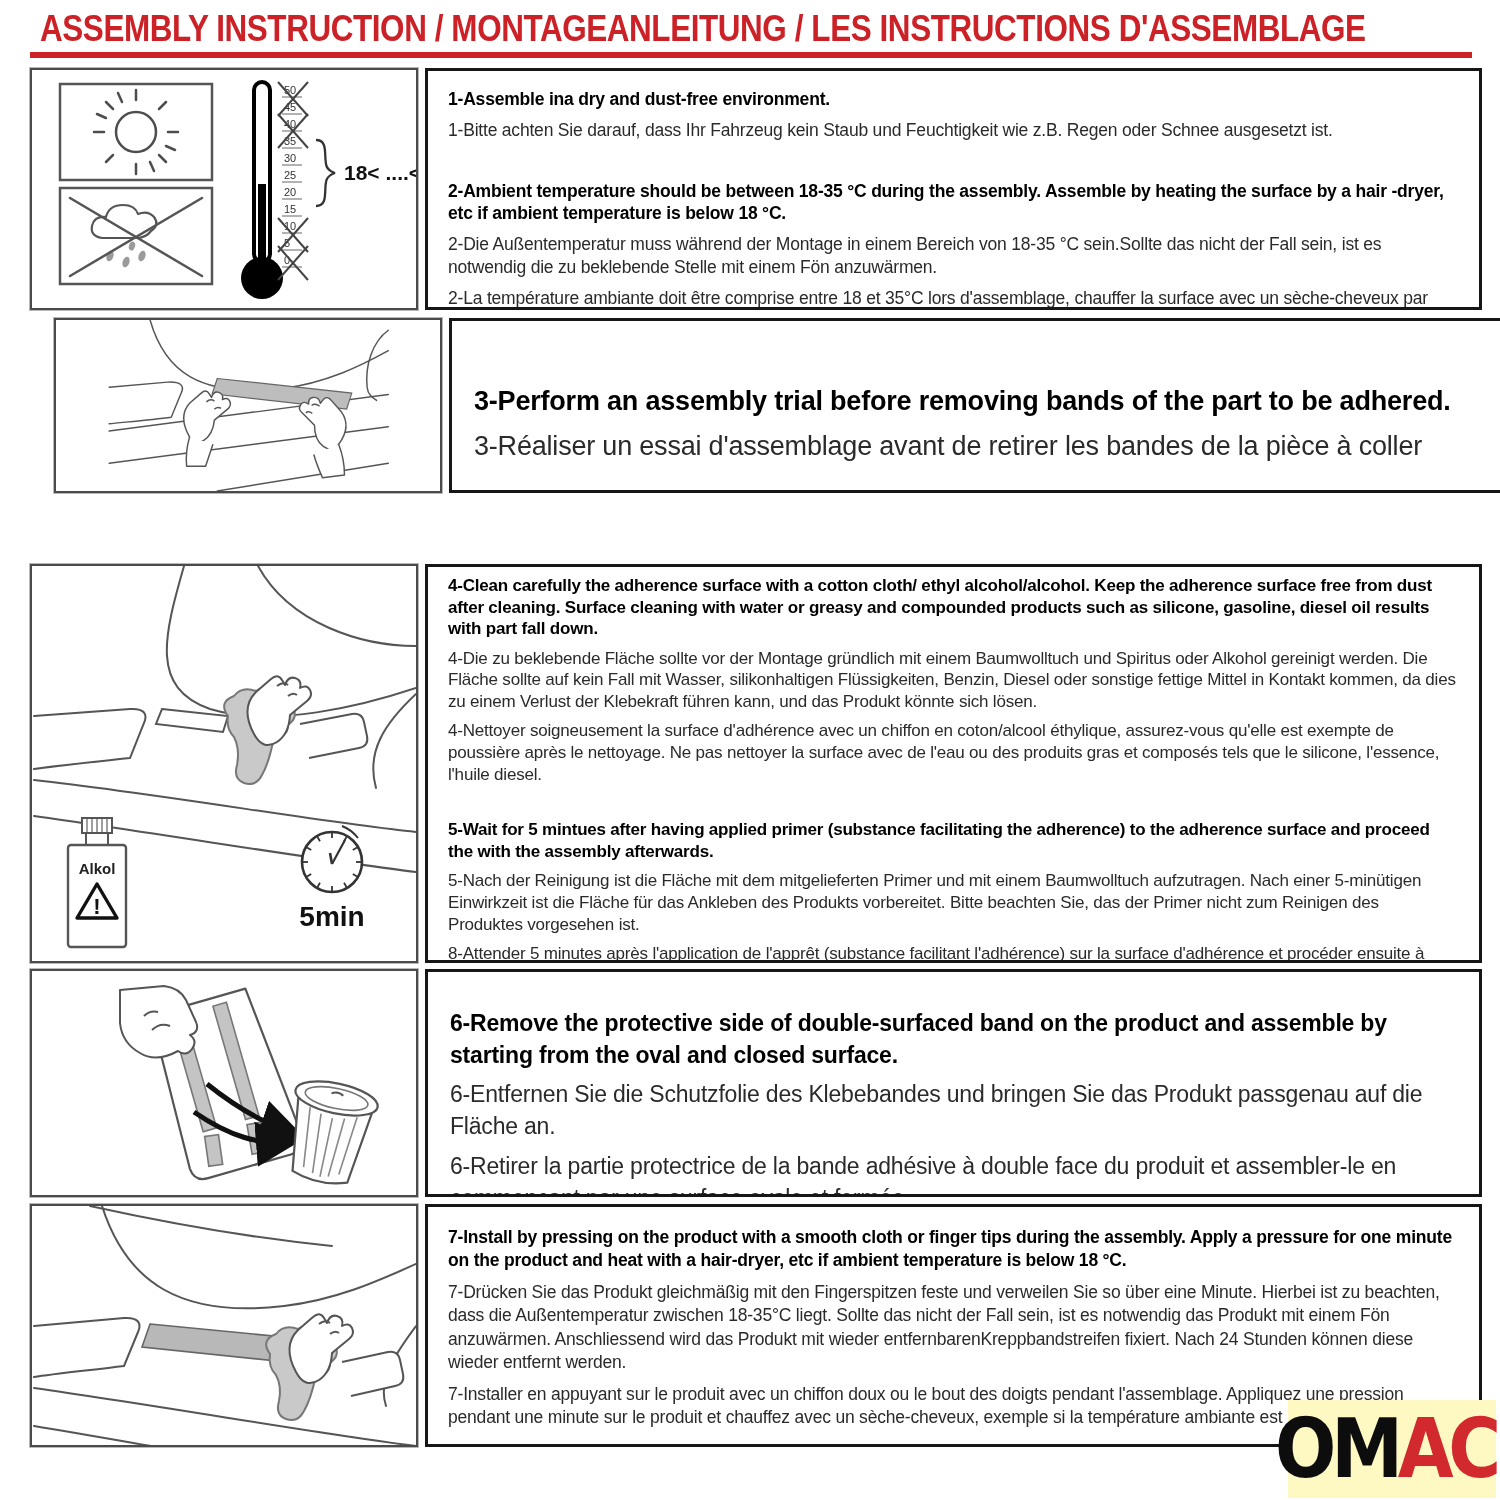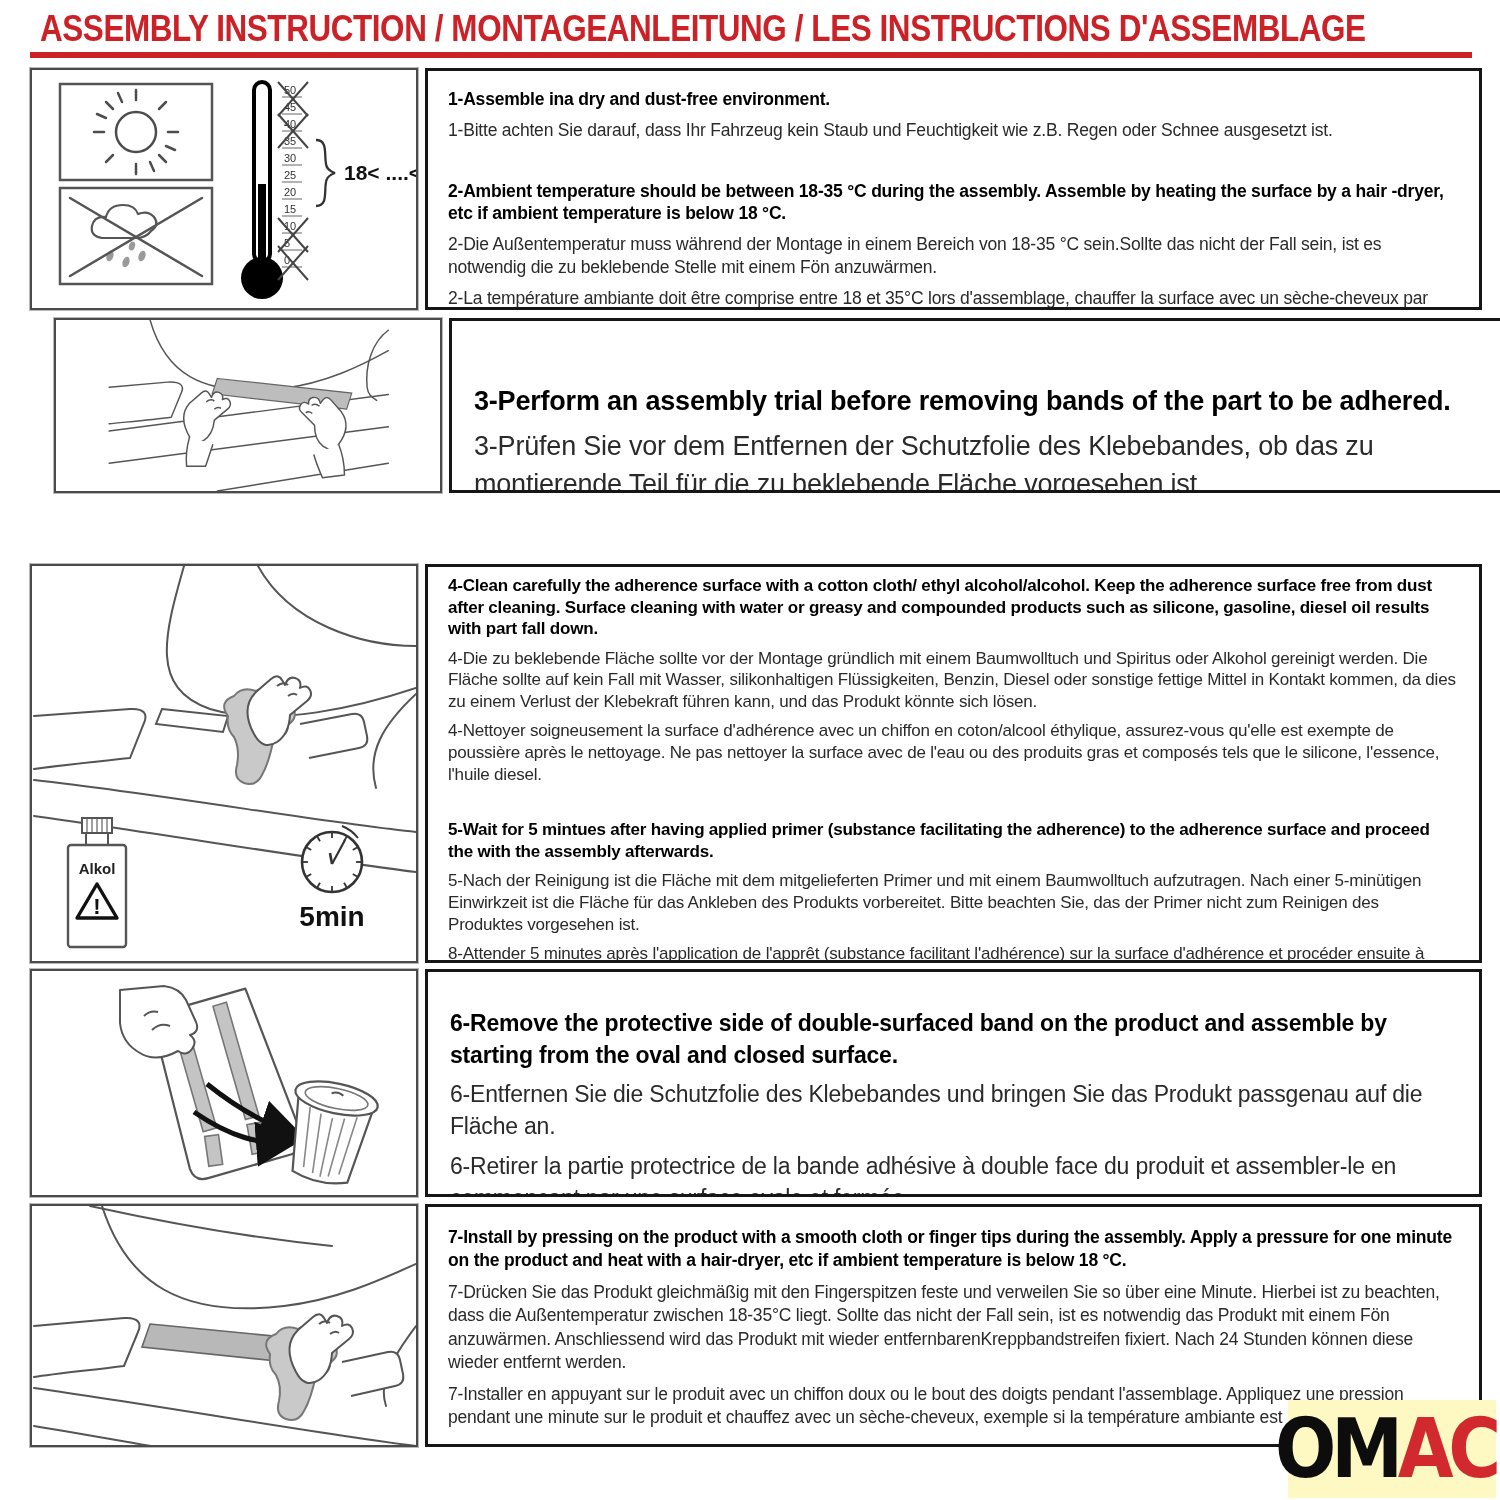--- a/index.html
+++ b/index.html
@@ -164,21 +164,20 @@
 
         <g fill="#fff" stroke="#555" stroke-width="2" stroke-linejoin="round">
           <path d="M316,170 q18,-24 4,-44 l-14,-16 q-6,-7 -11,-1 l-4,5 q-2,-9 -10,-8 q-7,1 -6,9 q-7,-5 -11,1 q-4,6 2,11 l17,17 q0,20 12,29 q13,9 21,-3 z"></path>
           <path d="M316,170 q8,20 8,42 l-30,4 q-8,-18 -12,-32" fill="#fff"></path>
           <path d="M290,118 q-6,-5 -11,-1 M280,128 q-5,-4 -9,-1" fill="none"></path>
         </g>
       </svg>
     </div>
     <div class="text">
       <p class="p b">3-Perform an assembly trial before removing bands of the part to be adhered.</p>
-      <p class="p">3-Prüfen Sie vor dem Entfernen der Schutzfolie des Klebebandes, ob das zu montierende Teil für die zu beklebende Fläche vorgesehen ist.</p>
       <p class="p">3-Réaliser un essai d'assemblage avant de retirer les bandes de la pièce à coller</p>
     </div>
   </div>
 
   <div class="row r3">
     <div class="illus">
       <svg class="illus-inner" viewBox="0 0 384 395">
         <g fill="none" stroke="#555" stroke-width="2" stroke-linecap="round">
           <path d="M152,0 C132,70 118,122 178,143 C242,162 330,140 384,122"></path>
           <path d="M226,0 C258,58 330,80 384,80"></path>

